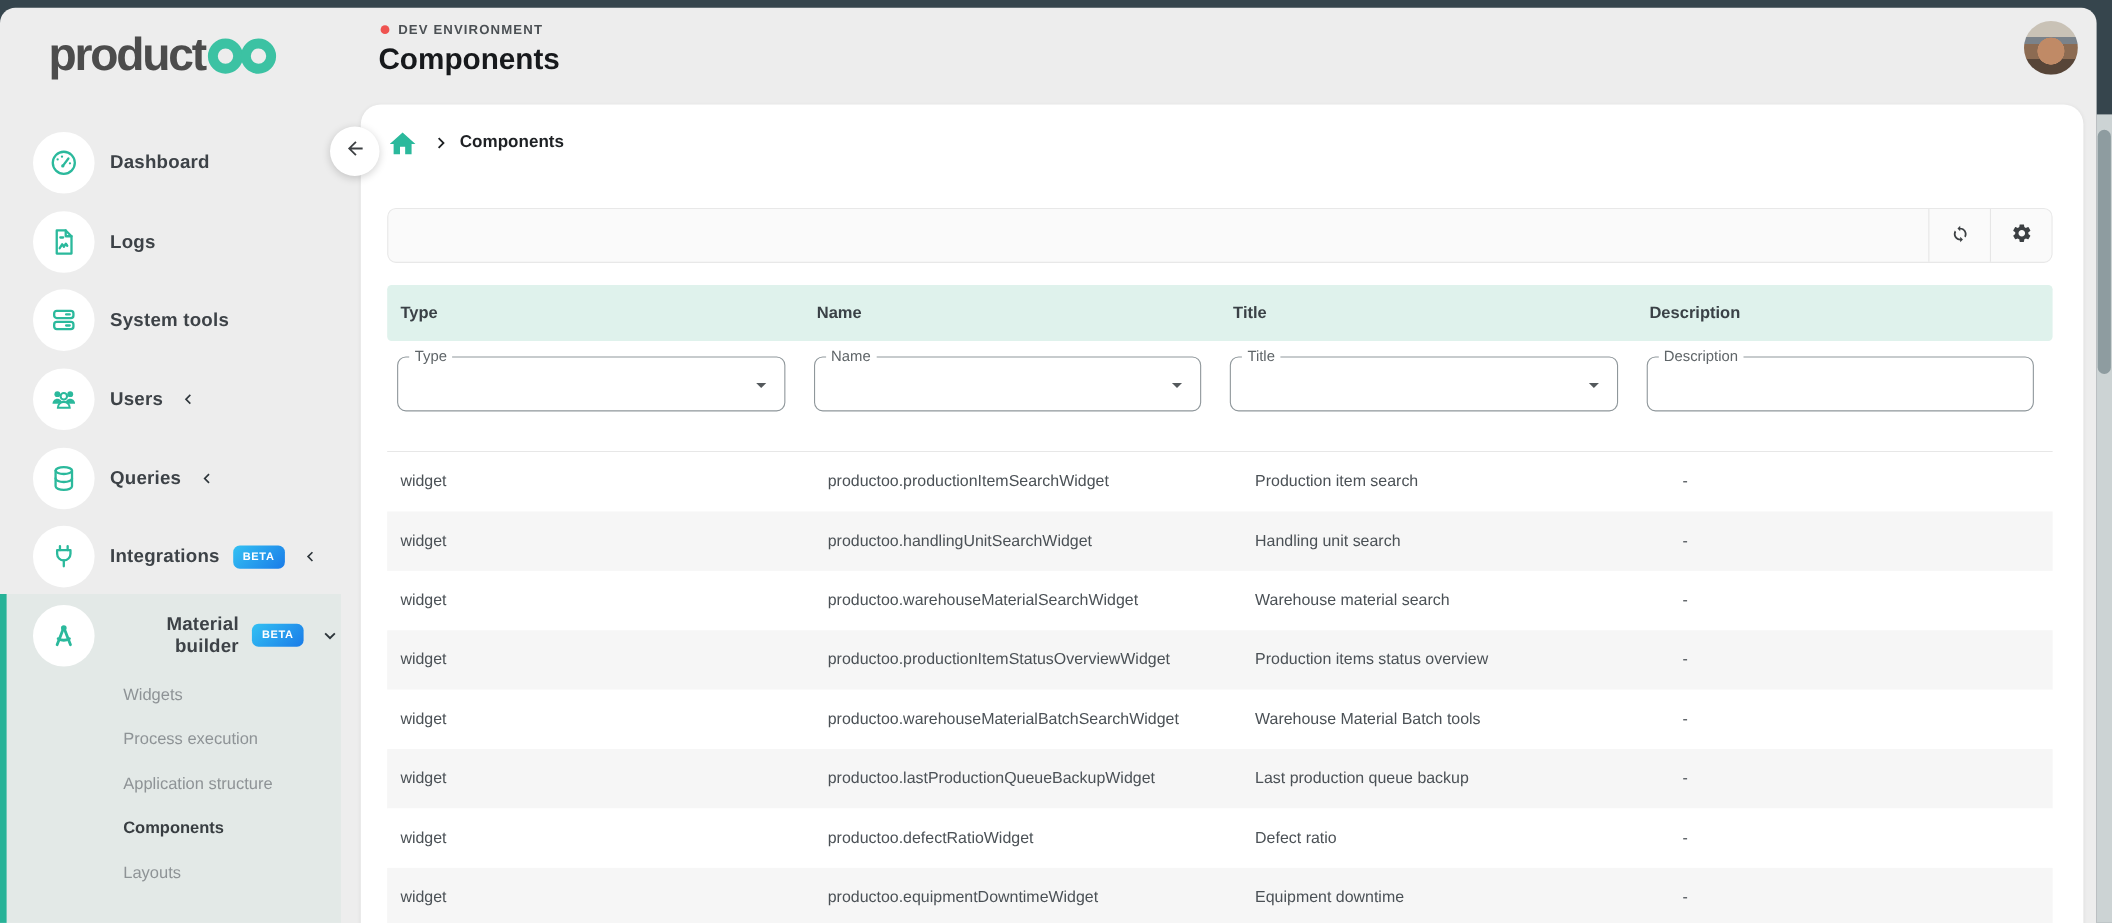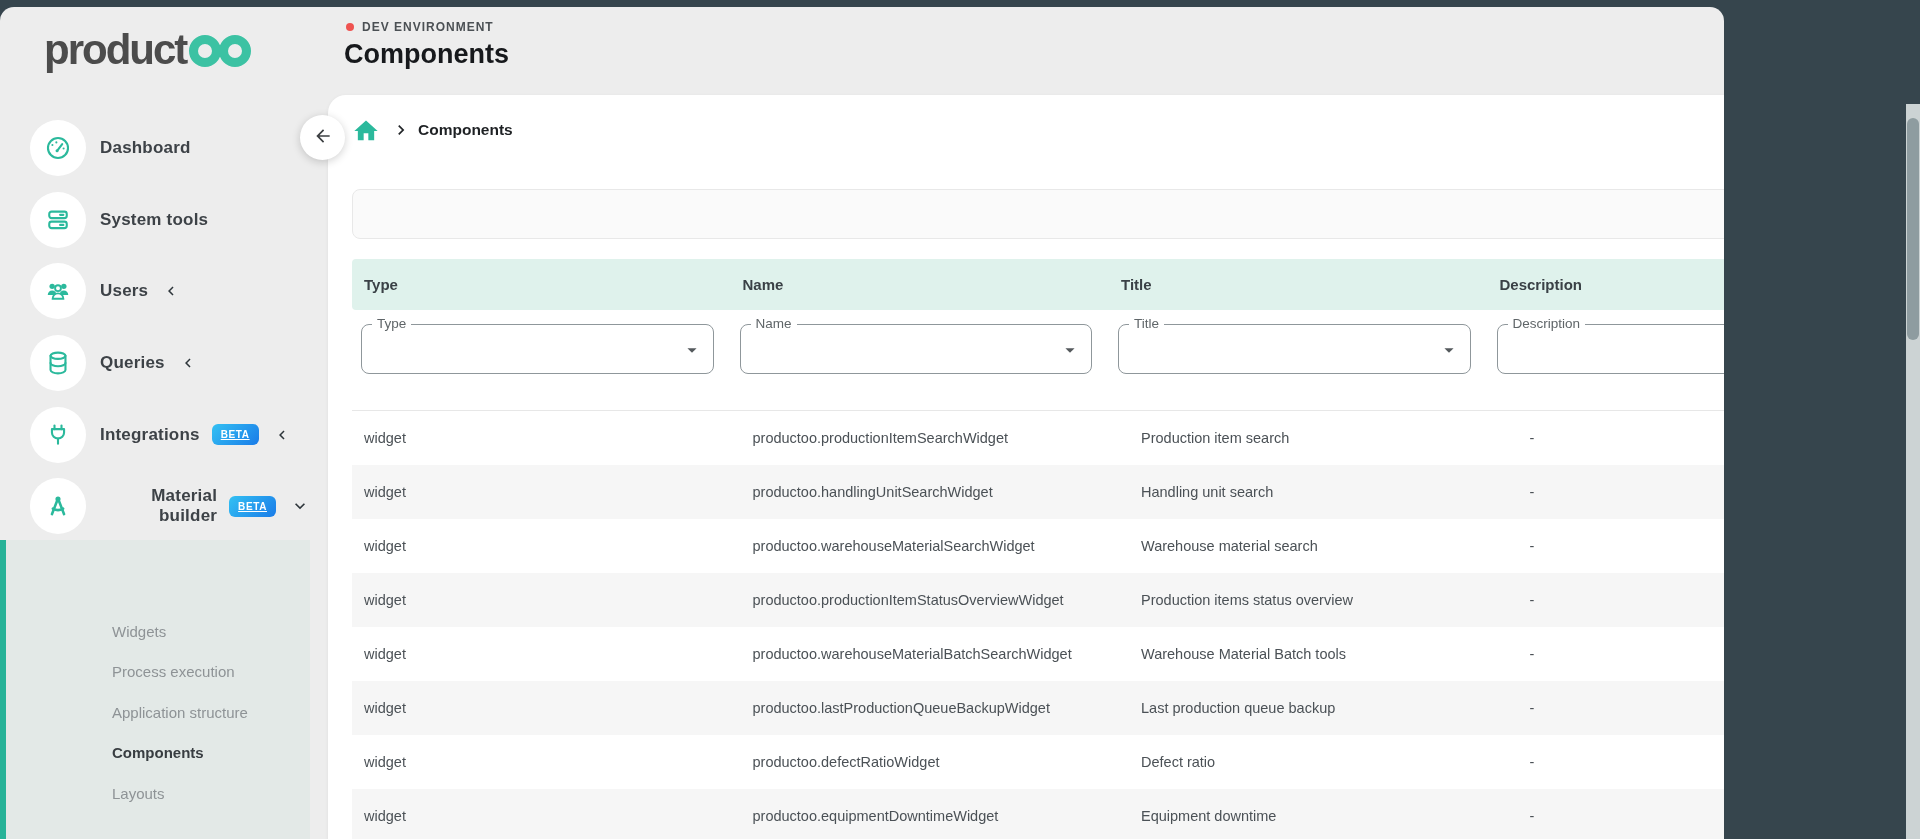--- a/index.html
+++ b/index.html
@@ -5,21 +5,21 @@
   * { margin:0; padding:0; box-sizing:border-box; }
   html,body { width:1920px; height:839px; overflow:hidden; }
   body { font-family:"Liberation Sans", sans-serif; }
 
   .screen { position:relative; width:1920px; height:839px; background:#36454d; overflow:hidden; }
 
   
   .scroll-track { position:absolute; right:0; top:104px; width:14px; height:735px; background:#ccd3d4; }
   .scroll-thumb { position:absolute; right:1px; top:118px; width:12px; height:222px; border-radius:6px; background:#8e9ca0; }
 
-  .app { position:absolute; left:0; top:7px; width:1724px; height:832px; background:#ededed; border-radius:14px 14px 0 0; overflow:hidden; }
+  .app { position:absolute; left:0; top:7px; width:1906px; height:832px; background:#ededed; border-radius:14px 14px 0 0; overflow:hidden; }
 
   
   .logo { position:absolute; left:44px; top:14px; height:58px; display:flex; align-items:center; }
   .logo-text { font-size:42px; font-weight:800; letter-spacing:-2px; color:#4c4c4c; line-height:1; }
   .ring { display:inline-block; width:32px; height:32px; border:9px solid #3cc2a3; border-radius:50%; margin-left:3px; transform:translateY(1px); }
   .ring + .ring { margin-left:-2px; }
 
   .env-line { position:absolute; left:346px; top:12px; display:flex; align-items:center; height:16px; }
   .env-dot { width:8px; height:8px; border-radius:50%; background:#ef5350; margin-right:8px; }
   .env-text { font-size:12px; font-weight:700; letter-spacing:1px; color:#4b5054; }
@@ -34,21 +34,21 @@
   
   .sidebar { position:absolute; left:0; top:0; width:310px; height:100%; }
   .active-group { position:absolute; left:0; top:533px; width:310px; height:299px; background:#e3e9e7; }
   .group-bar { position:absolute; left:0; top:533px; width:6px; height:299px; background:#27b398; }
 
   .nav { position:absolute; left:0; top:105px; width:310px; }
   .nav-item { height:71.7px; display:flex; align-items:center; padding-left:30px; cursor:pointer;text-align:right; }
   .nav-circle { width:56px; height:56px; border-radius:50%; background:#ffffff; display:flex; align-items:center; justify-content:center; flex:0 0 56px; }
   .nav-circle svg { width:28px; height:28px; }
   .nav-label { margin-left:14px; font-size:17px; font-weight:600; color:#3d4247; letter-spacing:.2px; }
-  .badge { margin-left:12px; background:linear-gradient(135deg,#33c1f3,#1a7be8); color:#fff; font-size:10px; font-weight:700; letter-spacing:.6px; padding:5px 9px; border-radius:6px;text-decoration:underline; }
+  .badge { margin-left:12px; background:linear-gradient(135deg,#33c1f3,#1a7be8); color:#fff; font-size:10px; font-weight:700; letter-spacing:.6px; padding:5px 9px; border-radius:6px; }
   .chev { margin-left:14px; display:flex; align-items:center; }
 
   .subnav { position:absolute; left:0; top:604px; width:310px; }
   .subnav-item { height:40.5px; display:flex; align-items:center; padding-left:112px; font-size:15px; color:#8e9396; cursor:pointer; }
   .subnav-item.active { color:#383d41; font-weight:600; }
 
   
   .card { position:absolute; left:328px; top:88px; width:1566px; height:751px; background:#ffffff; border-radius:18px 18px 0 0; box-shadow:0 1px 4px rgba(0,0,0,.06); }
 
   .back-btn { position:absolute; left:-28px; top:20px; width:45px; height:45px; border-radius:50%; background:#fff; box-shadow:0 2px 8px rgba(0,0,0,.18); display:flex; align-items:center; justify-content:center; cursor:pointer; }
@@ -119,20 +119,34 @@
                   <circle cx="7.2" cy="9.4" r=".9" fill="#2bb99c" stroke="none"></circle>
                   <circle cx="10.6" cy="7.2" r=".9" fill="#2bb99c" stroke="none"></circle>
                   <circle cx="16.8" cy="12.4" r=".9" fill="#2bb99c" stroke="none"></circle>
                 </svg>
               </span>
             </span>
             <span class="nav-label">Dashboard</span>
 
           </div>
 
+          <div class="nav-item">
+            <span class="nav-circle">
+              <span style="display: flex; width: 28px; height: 28px;">
+                <svg viewBox="0 0 24 24" fill="none" stroke="#2bb99c" stroke-width="1.8" stroke-linecap="round" stroke-linejoin="round">
+                  <path d="M6.5 3h7L18 7.5V21h-11.5z"></path>
+                  <path d="M13.5 3v4.5H18"></path>
+                  <path d="M9.3 8.5h2.2"></path>
+                  <path d="M8.8 16.8l1.9-3 1.4 1.9 1.5-2.4 1.1 1.6"></path>
+                </svg>
+              </span>
+            </span>
+            <span class="nav-label">Logs</span>
+
+          </div>
 
           <div class="nav-item">
             <span class="nav-circle">
               <span style="display: flex; width: 28px; height: 28px;">
                 <svg viewBox="0 0 24 24" fill="none" stroke="#2bb99c" stroke-width="1.8" stroke-linecap="round">
                   <rect x="4.5" y="4.8" width="15" height="5.6" rx="2"></rect>
                   <rect x="4.5" y="13.4" width="15" height="5.6" rx="2"></rect>
                   <path d="M13.8 7.6h2.8"></path>
                   <path d="M13.8 16.2h2.8"></path>
                 </svg>

